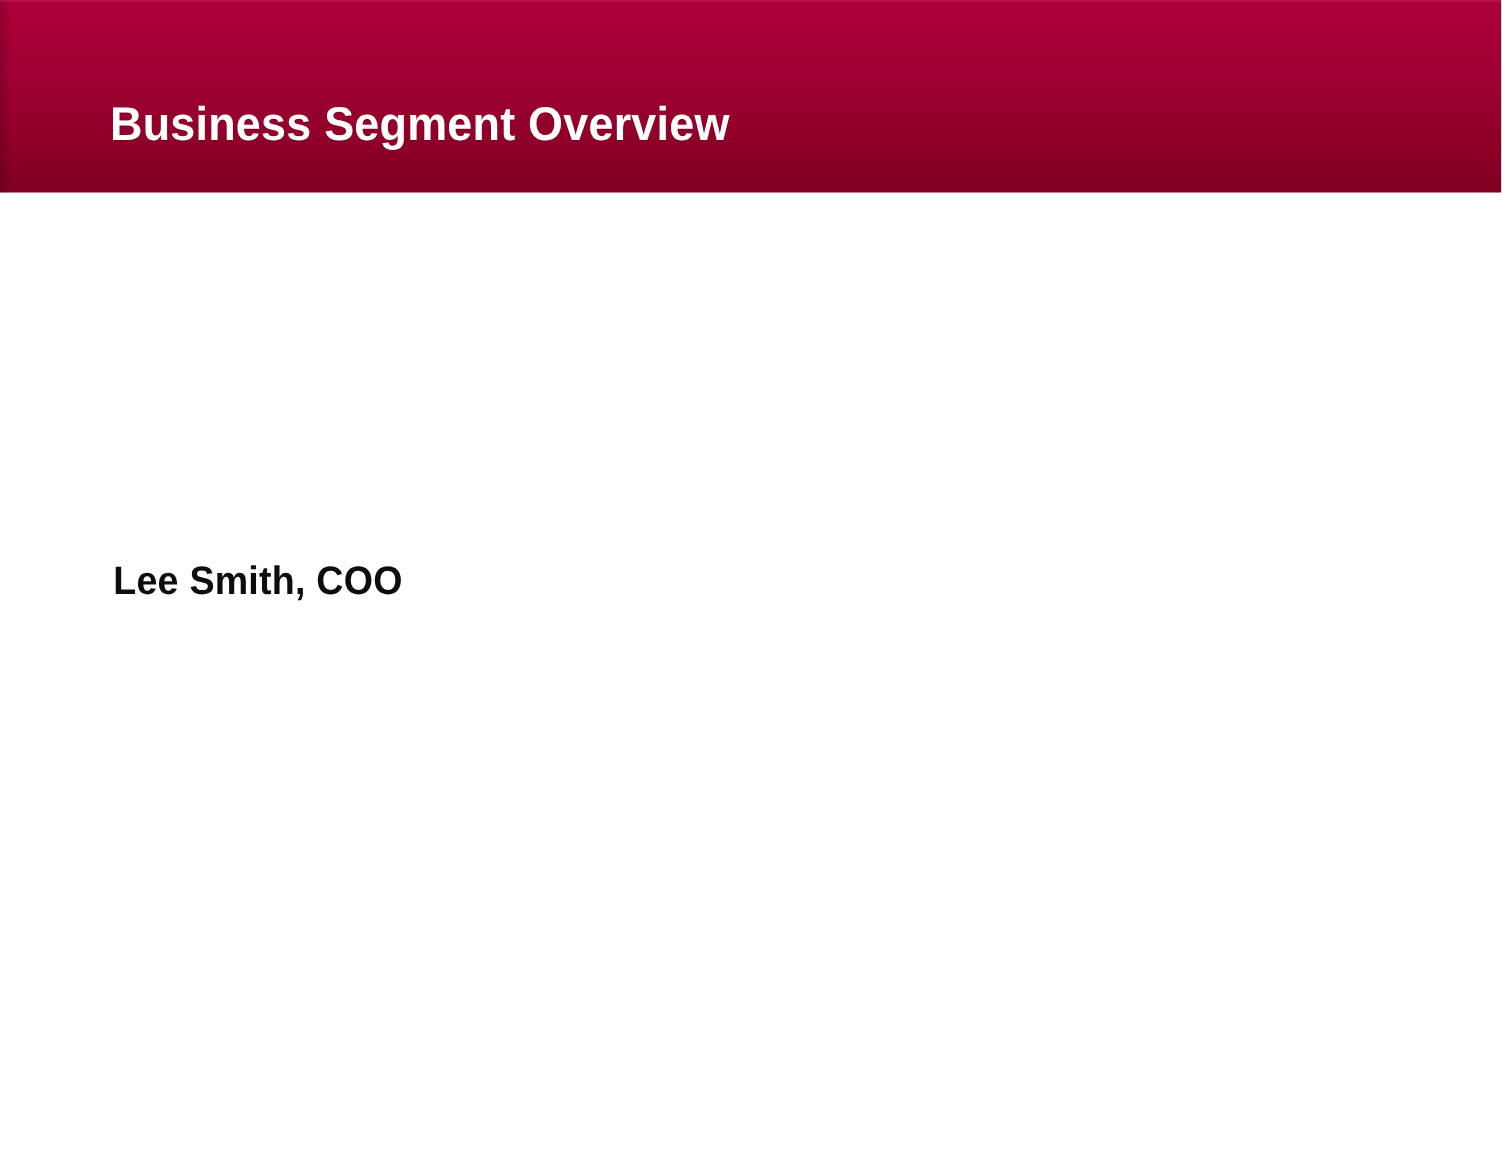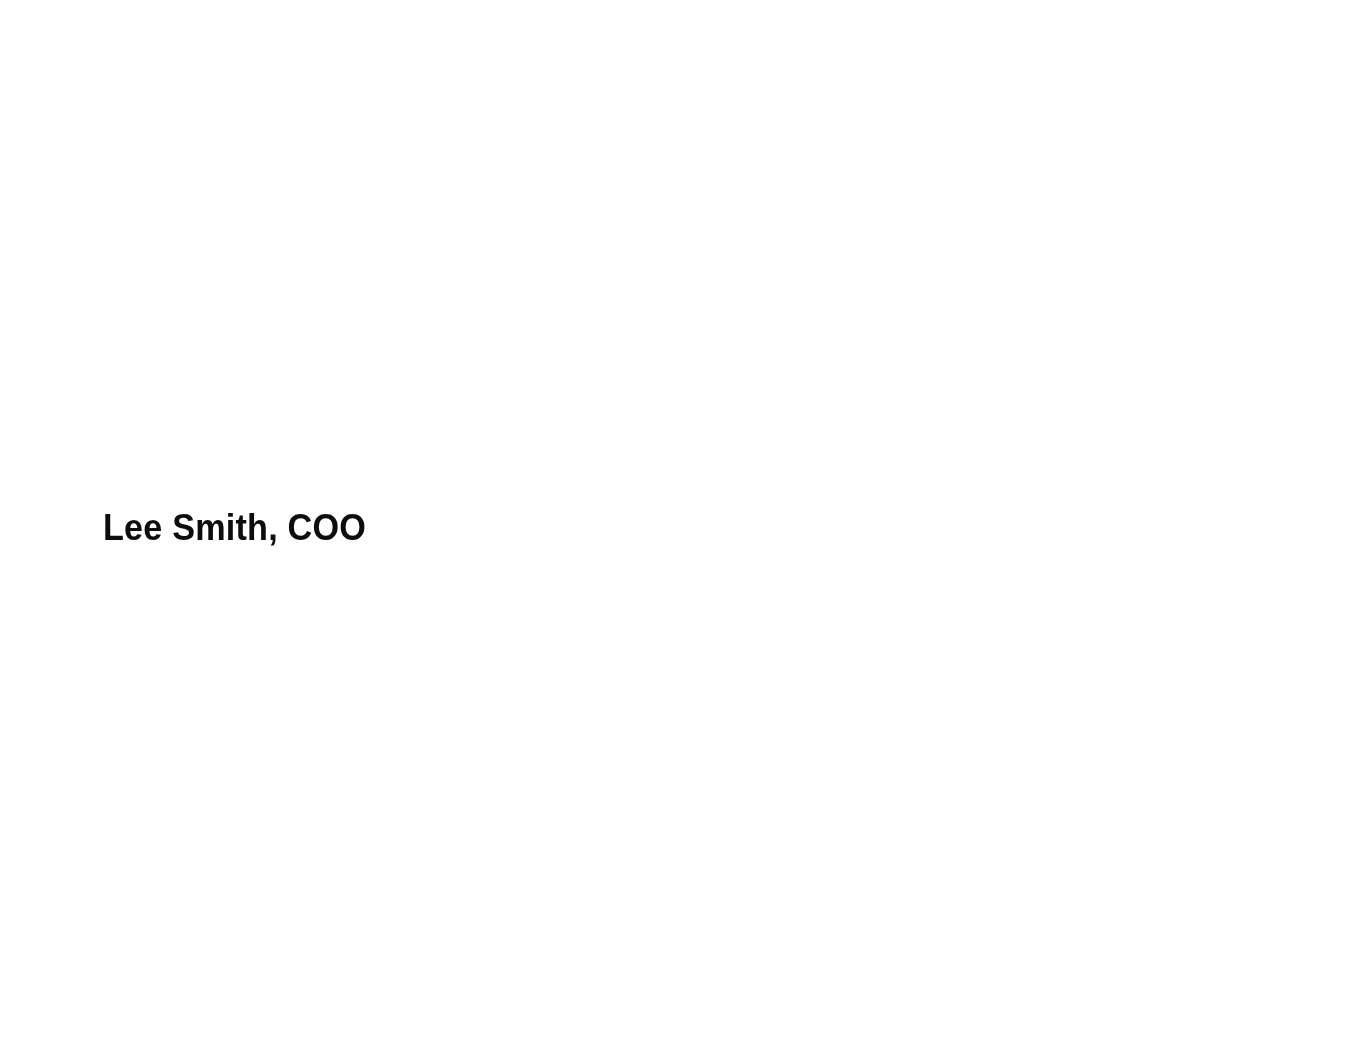--- a/index.html
+++ b/index.html
@@ -158,19 +158,22 @@
     white-space: nowrap;
     transform: scaleX(0.92);
     transform-origin: left top;
   }
 </style>
 </head>
 <body>
 
 <div class="slide">
 
+  <header class="title-banner">
+    <h1 class="slide-title">Business Segment Overview</h1>
+  </header>
 
   <main class="slide-body">
     <p class="presenter-line">Lee Smith, COO</p>
   </main>
 
 
 </div>
 
 </body></html>

